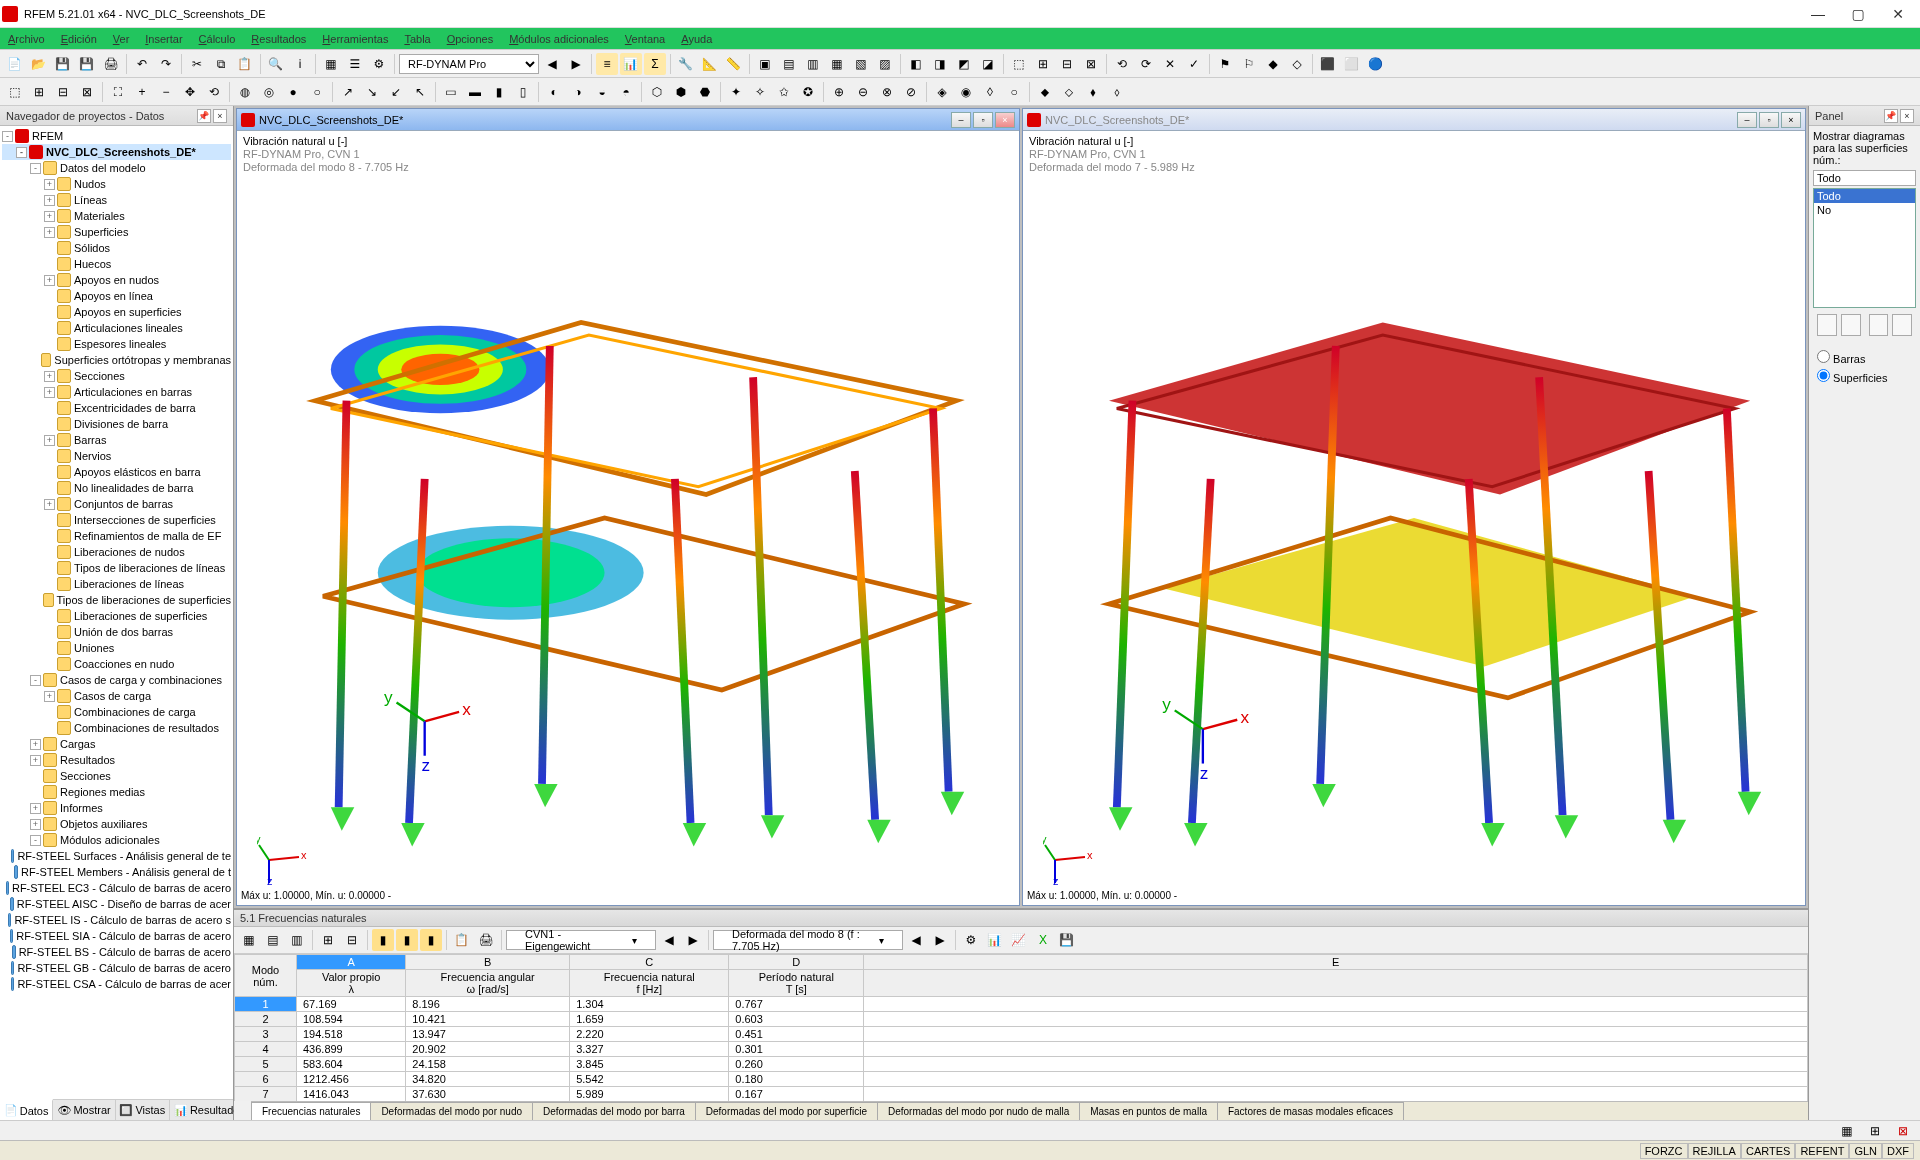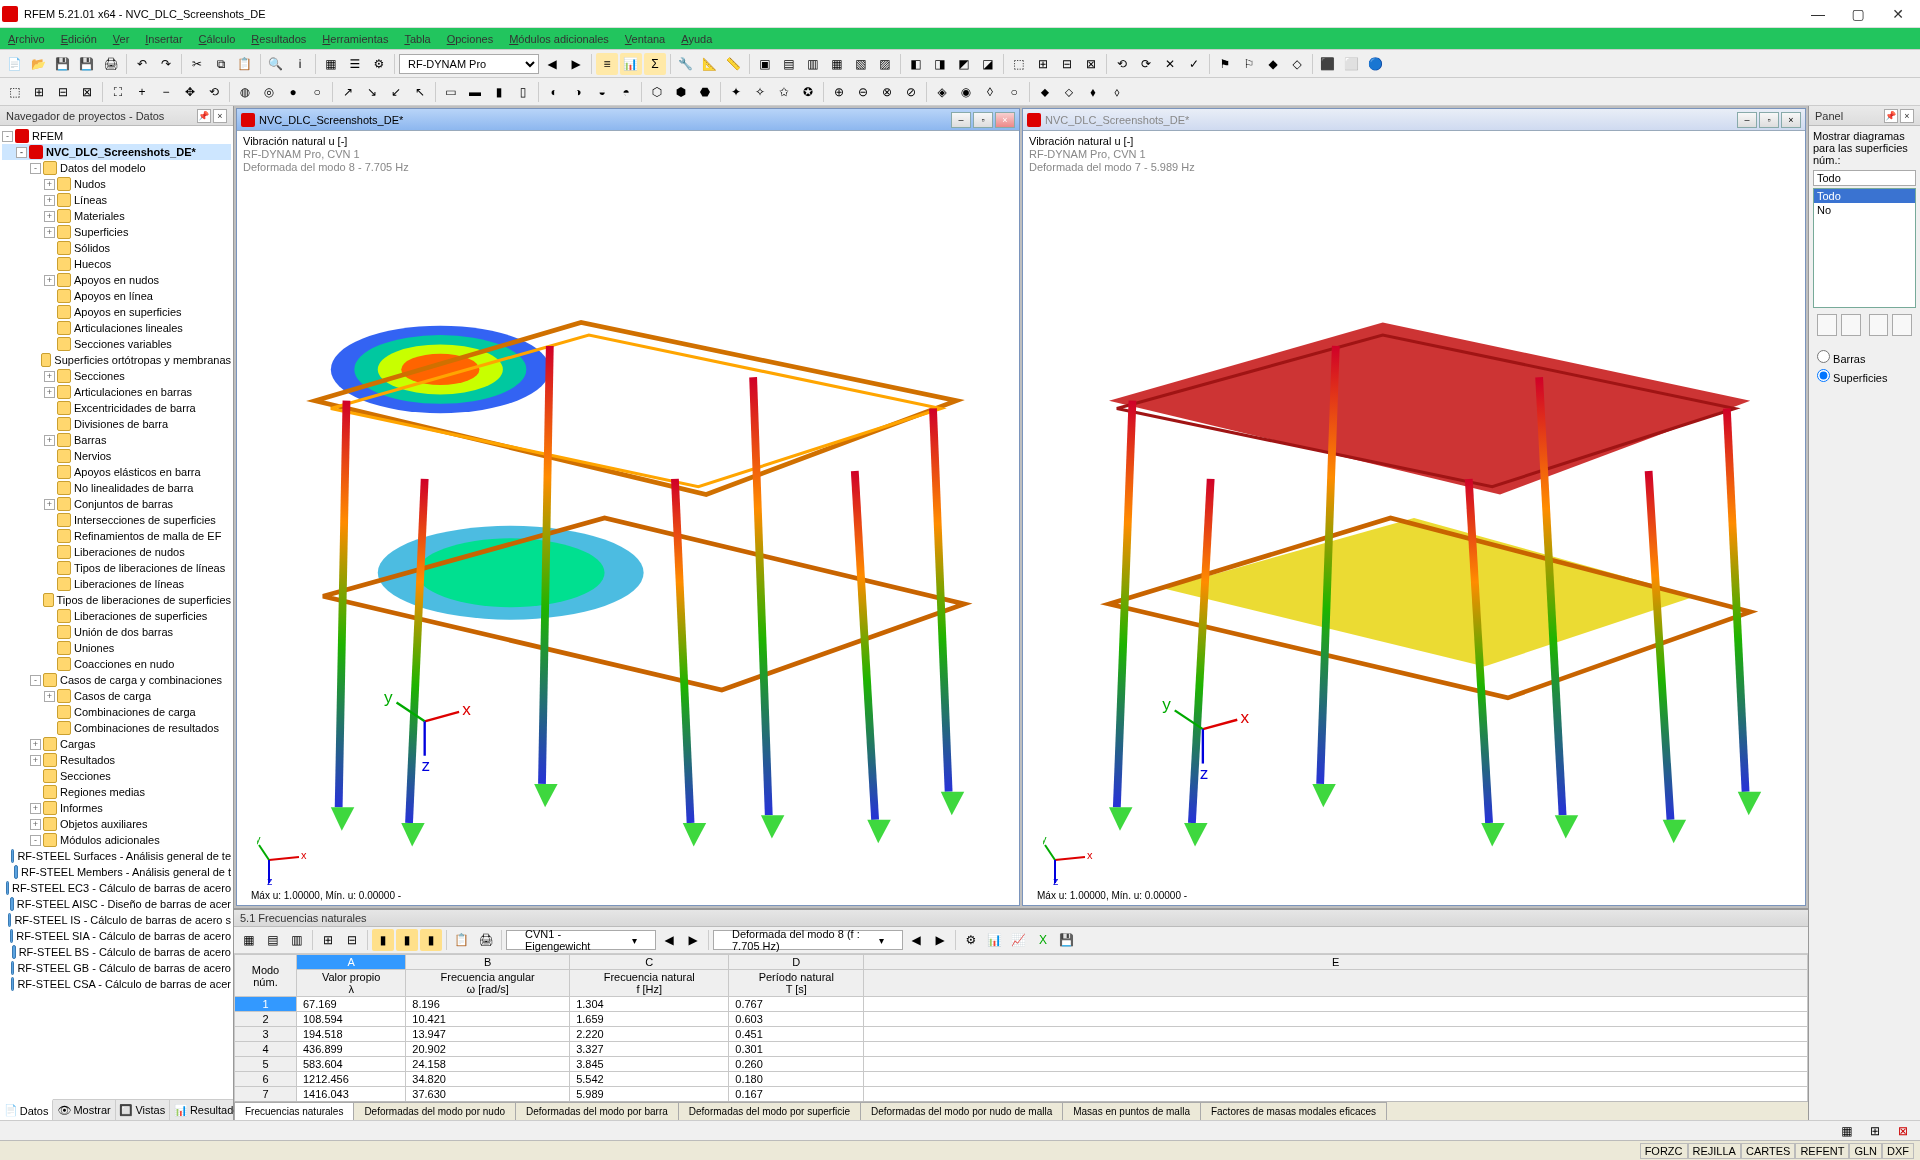--- a/index.html
+++ b/index.html
@@ -40,35 +40,35 @@
 .view { flex: 1; display: flex; flex-direction: column; border: 1px solid #7a94bc; background: #fff; min-width: 0; }
 .view-head { height: 22px; display: flex; align-items: center; padding: 0 4px; background: linear-gradient(#e9eef7,#cfdaf0); border-bottom: 1px solid #9ab; }
 .view.active .view-head { background: linear-gradient(#b8d4f8,#8db7ef); }
 .view-head .ic { width: 14px; height: 14px; background: #d00; border-radius: 2px; margin-right: 4px; }
 .view-head .title { flex: 1; font-size: 11px; }
 .view-head .wb { width: 20px; height: 16px; border: 1px solid #8aa; background: linear-gradient(#f8f8f8,#ddd); margin-left: 2px; font-size: 9px; text-align: center; line-height: 14px; }
 .view-head .wb.close { background: linear-gradient(#f8d0d0,#e88); color: #fff; }
 .view-body { flex: 1; position: relative; background: #fff; overflow: hidden; }
 .view-info { position: absolute; top: 4px; left: 6px; font-size: 10px; line-height: 13px; color: #000; }
 .view-info .gray { color: #888; }
-.view-footer { position: absolute; bottom: 4px; left: 14px; font-size: 10px; }
+.view-footer { position: absolute; bottom: 4px; left: 4px; font-size: 10px; }
 .axis { position: absolute; bottom: 20px; left: 20px; width: 50px; height: 50px; }
 .results { height: 212px; display: flex; flex-direction: column; border-top: 2px solid #999; background: #f0f0f0; }
 .results-title { padding: 2px 6px; font-size: 11px; color: #333; background: linear-gradient(#e6e6e6,#d8d8d8); border-bottom: 1px solid #bbb; }
 .results-toolbar { display: flex; align-items: center; padding: 2px 4px; gap: 2px; background: #f0f0f0; border-bottom: 1px solid #ccc; }
 .results-toolbar .field { height: 20px; border: 1px solid #aaa; background: #fff; padding: 0 18px; font-size: 10px; display: flex; align-items: center; }
 .results-grid { flex: 1; overflow: auto; background: #fff; }
 table.res { border-collapse: collapse; width: 100%; font-size: 10px; }
 table.res th, table.res td { border: 1px solid #c8c8c8; padding: 1px 6px; }
 table.res th { background: #efefef; font-weight: normal; text-align: center; }
 table.res tr.sel td:first-child { background: #3399ff; color: #fff; }
 table.res td.rownum { background: #efefef; text-align: center; }
 .hdr-row th { height: 15px; }
 .colA { background: #3399ff !important; color: #fff !important; }
-.results-tabs { display: flex; background: #ece9d8; border-top: 1px solid #bbb; }
+.results-tabs { display: flex; background: #ece9d8; border-top: 1px solid #bbb; margin-left: 17px; }
 .results-tab { padding: 3px 10px; border: 1px solid #aaa; border-bottom: none; margin-right: -1px; background: #ece9d8; font-size: 10px; }
 .results-tab.active { background: #fff; }
 .right-panel { width: 112px; border-left: 1px solid #999; background: #f0f0f0; display: flex; flex-direction: column; }
 .rp-body { flex: 1; padding: 4px; font-size: 10px; }
 .rp-body .lbl { margin-bottom: 4px; }
 .rp-body select, .rp-body .listbox { width: 100%; font-size: 10px; border: 1px solid #7a9; }
 .rp-body .listbox { height: 120px; background: #fff; margin-top: 2px; overflow: auto; }
 .rp-body .listbox div { padding: 1px 3px; }
 .rp-body .listbox div.sel { background: #3a73d1; color: #fff; }
 .rp-btns { display: flex; gap: 4px; padding: 6px 4px; }
@@ -318,21 +318,21 @@
           <div class="tree-node">
             <span class="ind" style="width:42px"></span>
             <span class="tg empty"></span>
             <span class="ic folder"></span>
             <span>Articulaciones lineales</span>
           </div>
           <div class="tree-node">
             <span class="ind" style="width:42px"></span>
             <span class="tg empty"></span>
             <span class="ic folder"></span>
-            <span>Secciones variables</span>
+            <span>Espesores lineales</span>
           </div>
           <div class="tree-node">
             <span class="ind" style="width:42px"></span>
             <span class="tg empty"></span>
             <span class="ic folder"></span>
             <span>Superficies ortótropas y membranas</span>
           </div>
           <div class="tree-node">
             <span class="ind" style="width:42px"></span>
             <span class="tg">+</span>

